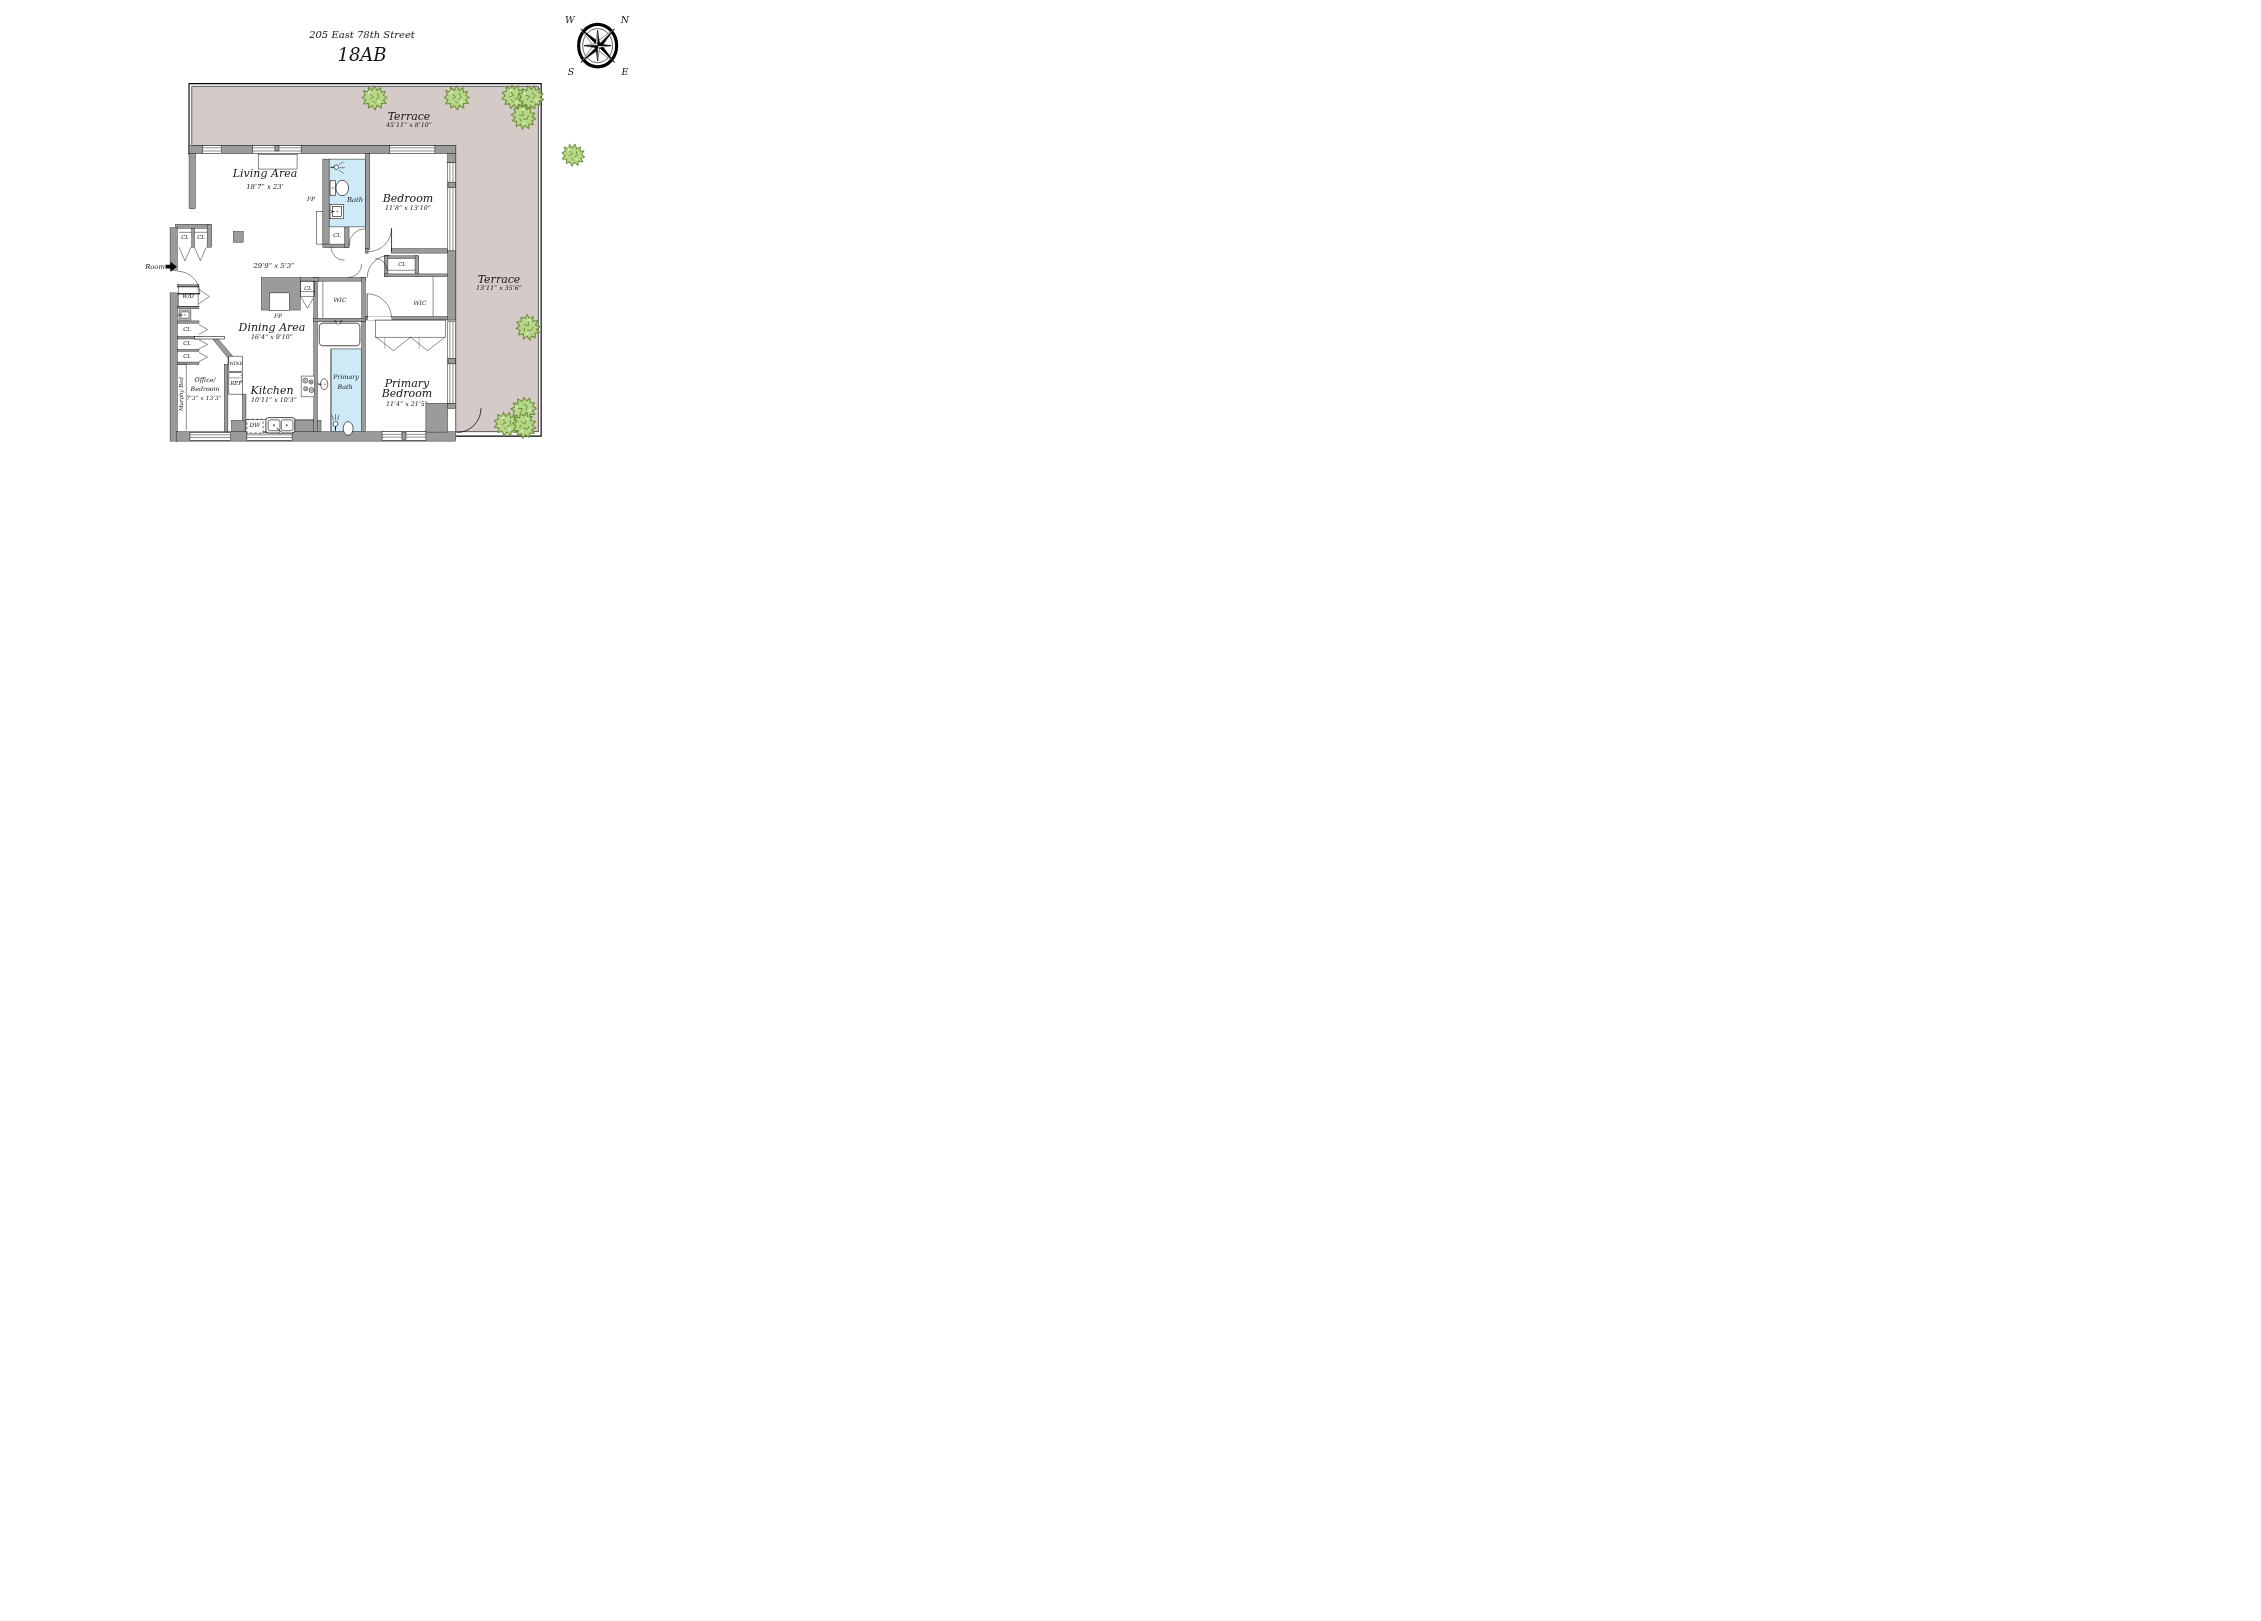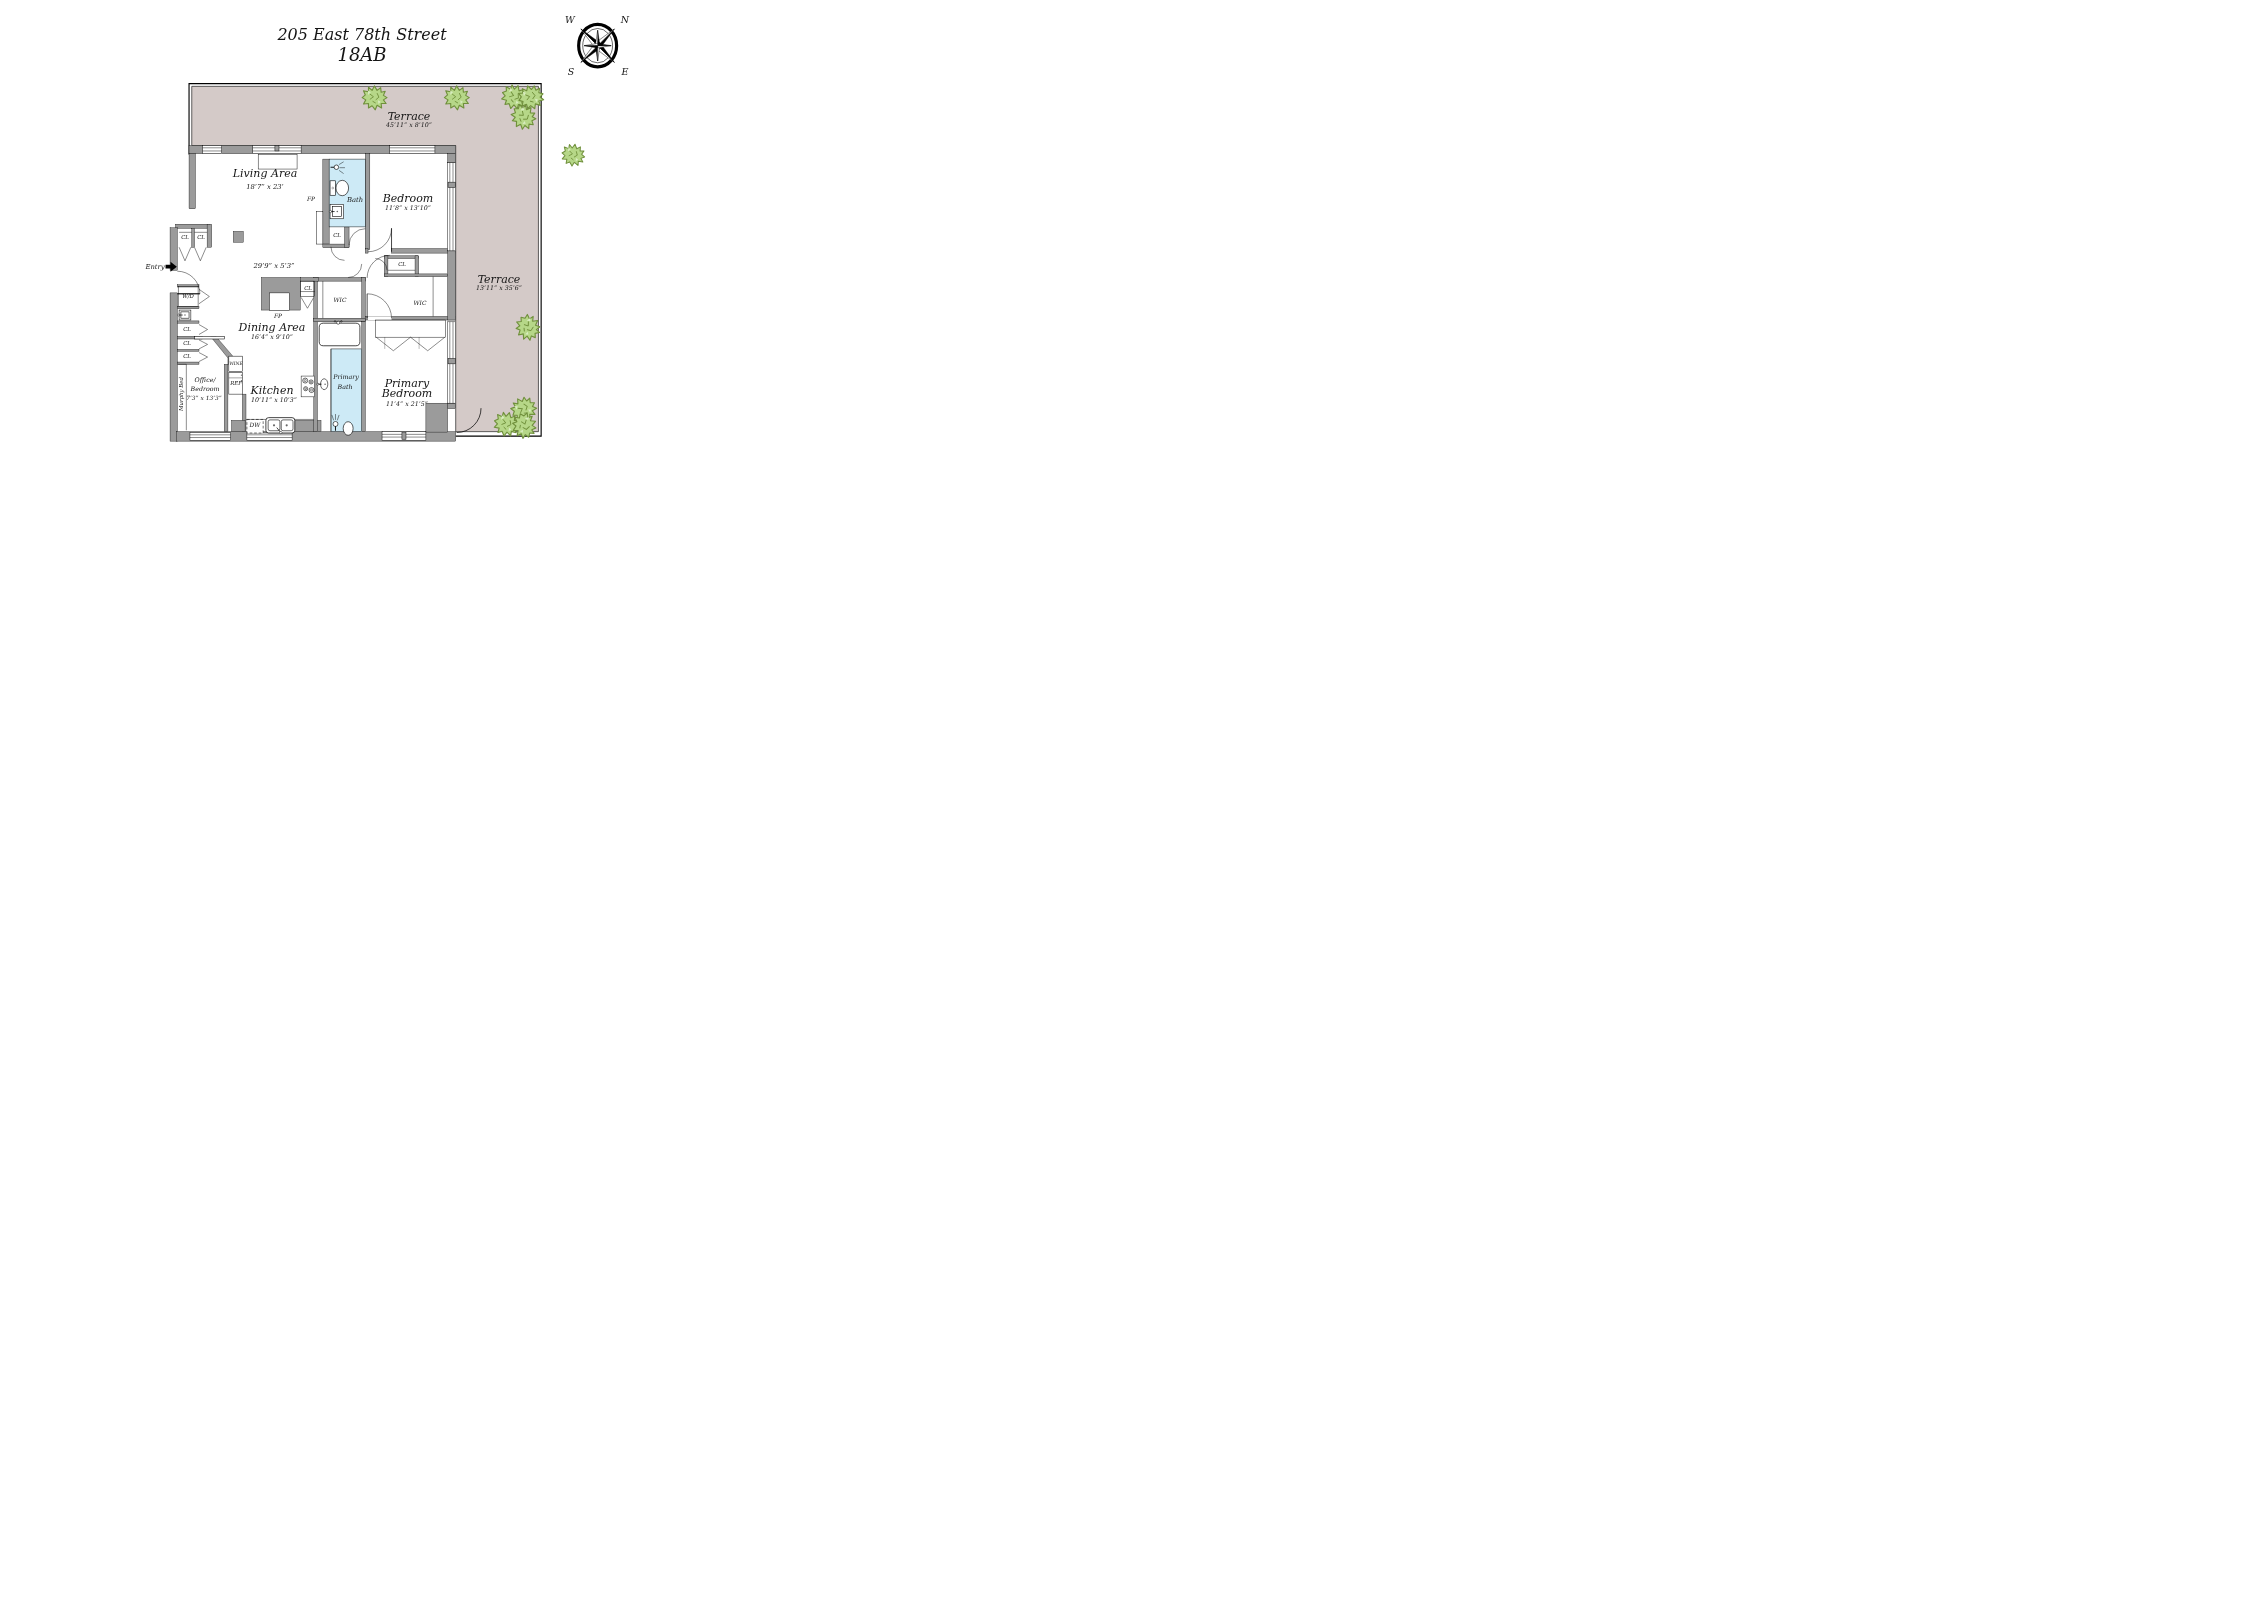--- a/index.html
+++ b/index.html
@@ -2,21 +2,21 @@
 <html style="font-size:7.2px"><head>
 <meta charset="utf-8">
 <style>
   html,body{margin:0;padding:0;background:#fff;}
   #stage{position:relative;width:699px;height:466px;background:#fff;overflow:hidden;
          font-family:"DejaVu Serif",serif;}
   svg{position:absolute;left:0;top:0;}
   .lbl{position:absolute;transform:translate(-50%,-50%);font-family:"DejaVu Serif",serif;
        font-style:italic;color:#141414;white-space:nowrap;text-align:center;line-height:1;}
   .vert{transform:translate(-50%,-50%) rotate(-90deg);}
-  .s34{font-size:16px}.s31{font-size:18px}.s21{font-size:9.5px;font-style:italic}
+  .s34{font-size:10px}.s31{font-size:18px}.s21{font-size:9.5px;font-style:italic}
   .s17{font-size:11px}.s15{font-size:6.8px}.s14{font-size:6.3px}.s13{font-size:5.9px}
   .s12{font-size:5.4px}.s10{font-size:4.5px}
 </style>
 </head>
 <body>
 
 <div id="stage">
 
 <svg width="699" height="466" viewBox="0 0 1546 1031">
   <defs>
@@ -352,21 +352,21 @@
 <div class="lbl s15" style="left:355px;top:200px">Bath</div>
 <div class="lbl s13" style="left:311px;top:200px">FP</div>
 
 <div class="lbl s17" style="left:408px;top:198px">Bedroom</div>
 <div class="lbl s14" style="left:408px;top:208px">11’8” x 13’10”</div>
 
 <div class="lbl s12" style="left:185px;top:238px">CL</div>
 <div class="lbl s12" style="left:201px;top:238px">CL</div>
 <div class="lbl s12" style="left:337px;top:236px">CL</div>
 
-<div class="lbl s15" style="left:155px;top:267px">Entry</div>
+<div class="lbl s15" style="left:155px;top:267px">Room</div>
 <div class="lbl s15" style="left:274px;top:266px">29’9” x 5’3”</div>
 
 <div class="lbl s12" style="left:188px;top:297px">W/D</div>
 <div class="lbl s12" style="left:187px;top:330px">CL</div>
 <div class="lbl s12" style="left:187px;top:344px">CL</div>
 <div class="lbl s12" style="left:187px;top:357px">CL</div>
 
 <div class="lbl s12 vert" style="left:182px;top:394px">Murphy Bed</div>
 <div class="lbl s14" style="left:205px;top:380px">Office/</div>
 <div class="lbl s14" style="left:205px;top:389px">Bedroom</div>

